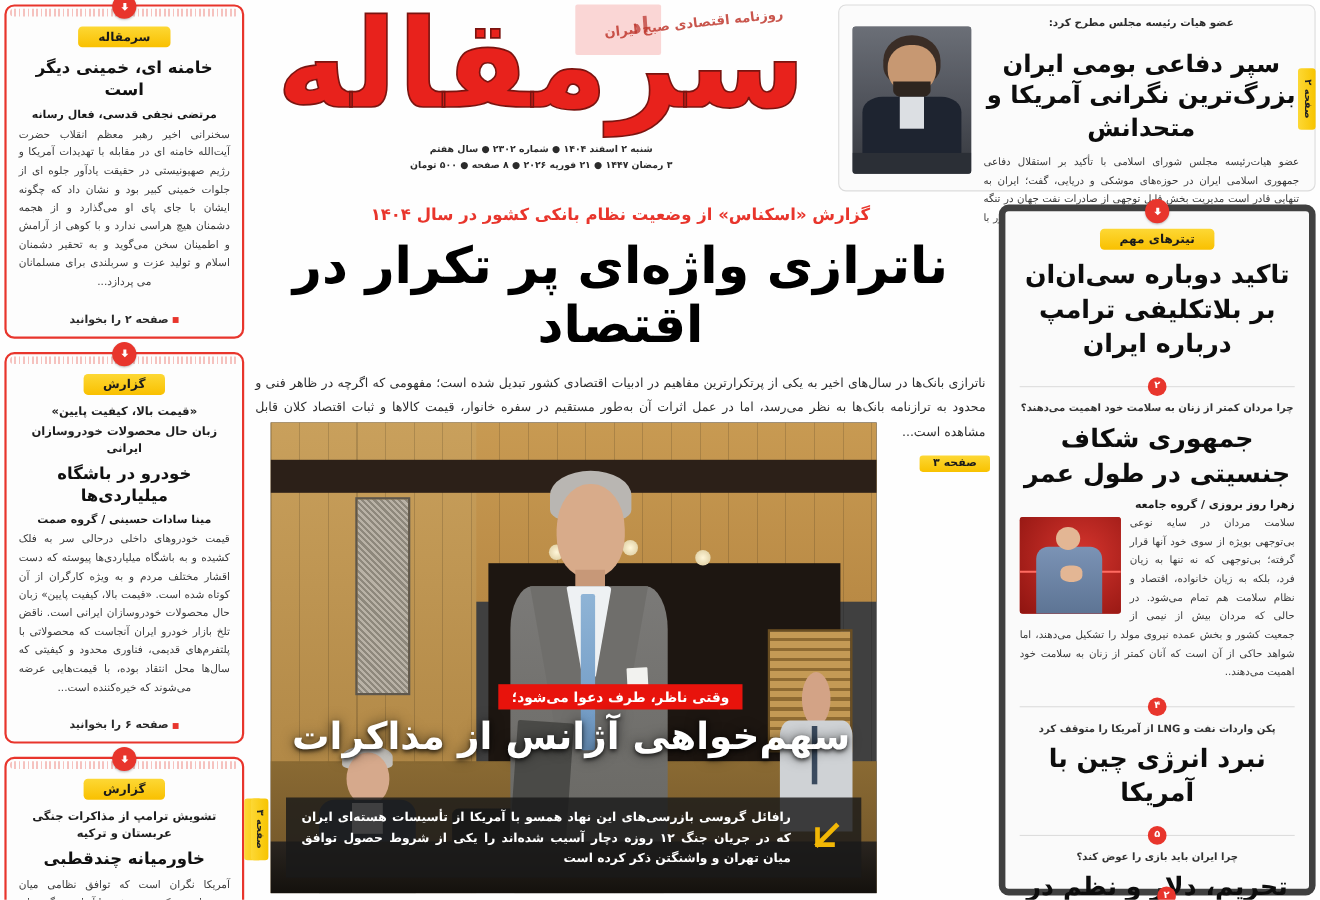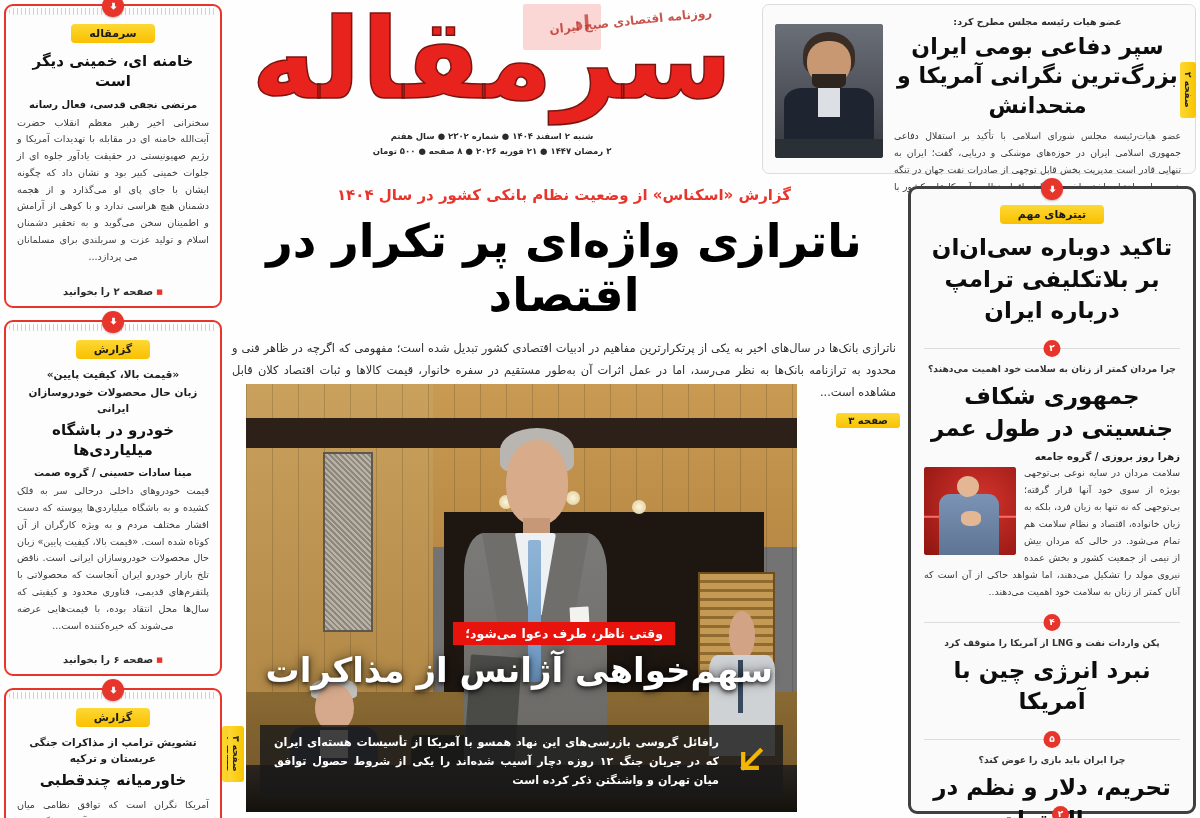--- a/index.html
+++ b/index.html
@@ -226,21 +226,21 @@
     background: #fbfbfb;
     padding: 11px 14px 8px 12px;
     display: flex;
     gap: 11px;
   }
   .tr-text { flex: 1; min-width: 0; }
   .tr-kicker {
     font-size: 9.5px;
     color: #2c2c2c;
     text-align: center;
-    margin-bottom: 5px;
+    margin-bottom: 17px;
     font-weight: bold;
   }
   .tr-title {
     font-size: 22px;
     font-weight: bold;
     color: #0d0d0d;
     text-align: center;
     line-height: 1.34;
     margin-bottom: 8px;
   }
@@ -291,21 +291,21 @@
     text-align: justify;
     padding: 0 4px;
   }
   .main-pagerow { margin-top: 6px; }
 
   .main-photo {
     position: absolute;
     left: 18px; top: 204px;
     width: 551px; height: 428px;
     overflow: hidden;
-    background: #737373;
+    background: #404040;
   }
 
   
   .scene { position: absolute; inset: 0; }
   .wall-top { position: absolute; left:0; right:0; top:0; height: 38%;
     background: linear-gradient(180deg,#c89a52,#b98a45); }
   .wall-dark { position: absolute; left:0; right:0; top:8%; height: 7%;
     background: #2c2018; }
   .wall-left { position: absolute; left:0; width: 34%; top:0; bottom:0;
     background: linear-gradient(180deg,#c9a05c,#a9803f); }
@@ -418,21 +418,21 @@
     width: 34px; height: 34px;
     z-index: 6;
   }
 
   
   .right-col {
     position: absolute;
     left: 908px; top: 186px;
     width: 288px;
     height: 628px;
-    border: 3px solid #404040;
+    border: 6px solid #404040;
     border-radius: 9px;
     background: #fafafa;
     padding: 14px 13px 10px;
   }
   .rc-tagrow { text-align: center; margin-bottom: 8px; }
   .rc-item { position: relative; padding-bottom: 10px; }
   .rc-divider {
     border-top: 1px solid #ddd;
     margin: 11px 0 0;
     position: relative;

